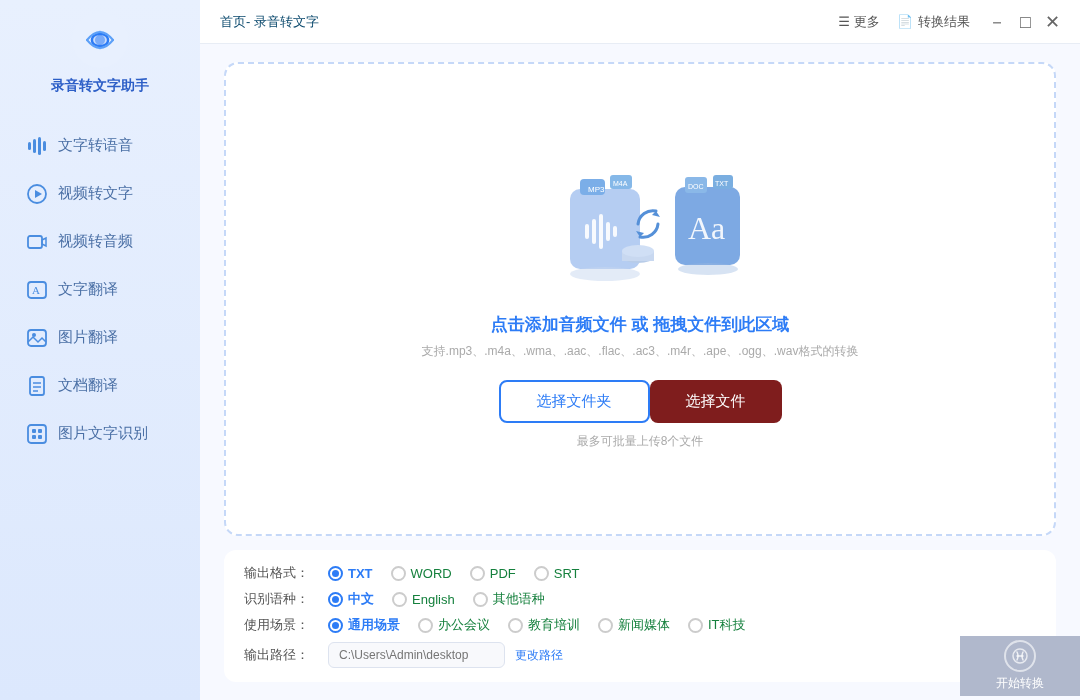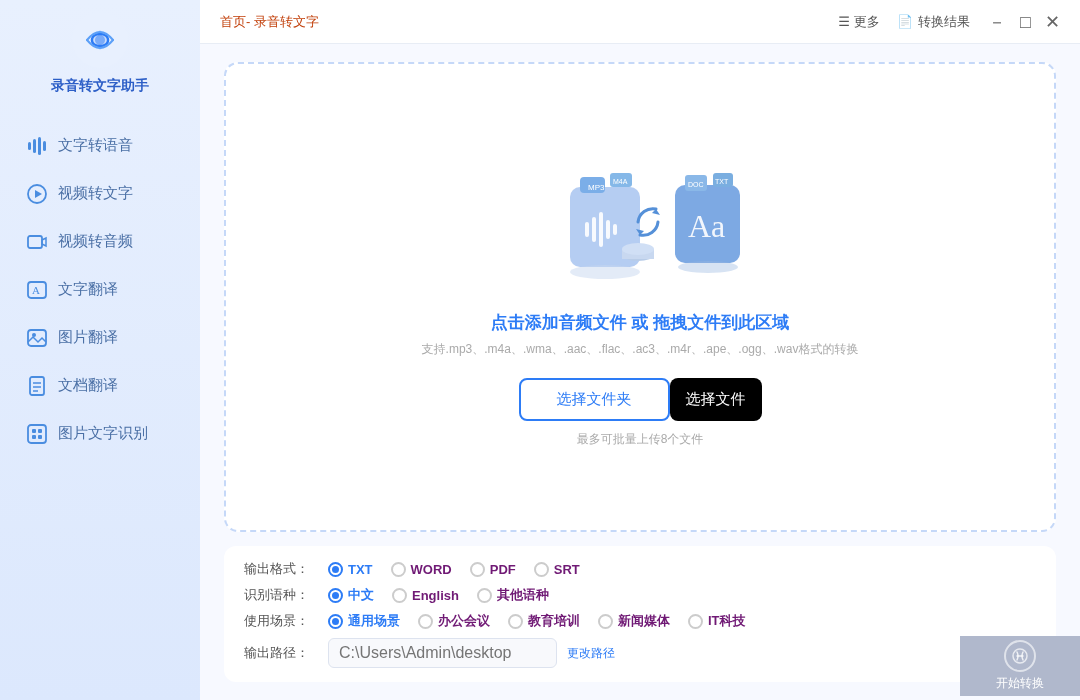--- a/index.html
+++ b/index.html
@@ -79,21 +79,21 @@
       height: 44px;
       background: #fff;
       display: flex;
       align-items: center;
       justify-content: space-between;
       padding: 0 20px;
       border-bottom: 1px solid #e8edf5;
     }
     .titlebar-left {
       font-size: 13px;
-      color: #c2410c;
+      color: #0c4a6e;
     }
     .titlebar-right {
       display: flex;
       align-items: center;
       gap: 18px;
     }
     .titlebar-btn {
       font-size: 13px;
       color: #555;
       cursor: pointer;
@@ -162,23 +162,23 @@
       padding: 10px 36px;
       border: 2px solid #2d7cf6;
       background: #fff;
       color: #2d7cf6;
       border-radius: 8px;
       font-size: 15px;
       cursor: pointer;
       font-weight: 500;
     }
     .btn-filled {
-      padding: 10px 16px;
+      padding: 10px 36px;
       border: none;
-      background: #000000;
+      background: #7f1d1d;
       color: #fff;
       border-radius: 8px;
       font-size: 15px;
       cursor: pointer;
       font-weight: 500;
     }
     .drop-hint {
       font-size: 12px;
       color: #aaa;
     }
@@ -209,22 +209,21 @@
       display: flex;
       gap: 18px;
       align-items: center;
     }
     .radio-item {
       display: flex;
       align-items: center;
       gap: 5px;
       cursor: pointer;
       font-size: 13px;
-      color: #701a75;
-      font-weight: bold;
+      color: #15803d;
     }
     .radio-circle {
       width: 15px;
       height: 15px;
       border-radius: 50%;
       border: 2px solid #ccc;
       display: flex;
       align-items: center;
       justify-content: center;
       flex-shrink: 0;
@@ -248,21 +247,21 @@
       display: flex;
       align-items: center;
       gap: 10px;
     }
     .path-input {
       flex: 1;
       max-width: 340px;
       border: 1px solid #dde3ef;
       border-radius: 6px;
       padding: 5px 10px;
-      font-size: 16px;
+      font-size: 12px;
       color: #14532d;
       background: #f8f9fc;
       outline: none;
     }
     .path-change-btn {
       font-size: 12px;
       color: #2d7cf6;
       cursor: pointer;
       text-decoration: none;
     }

